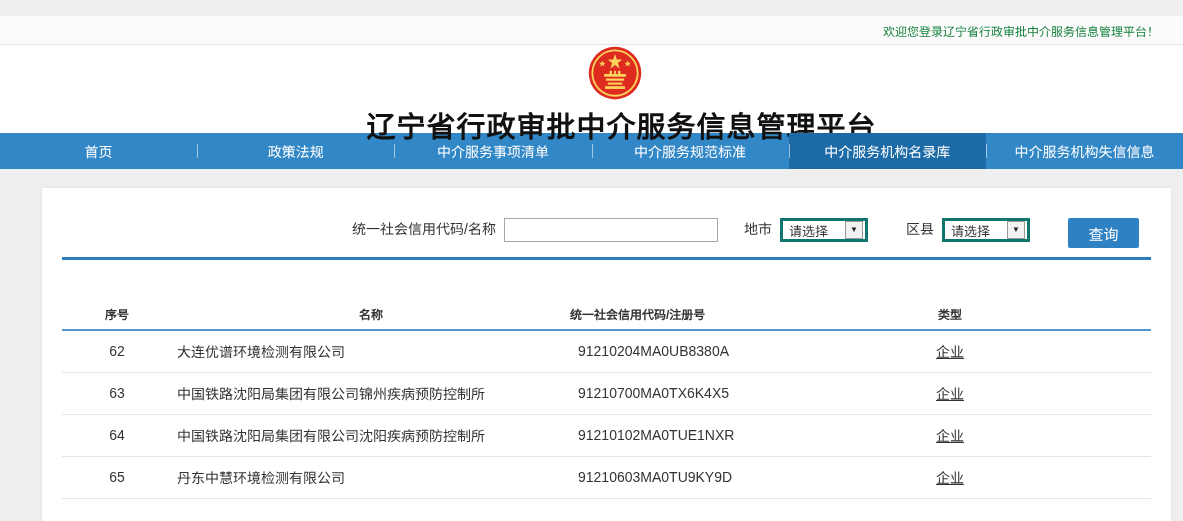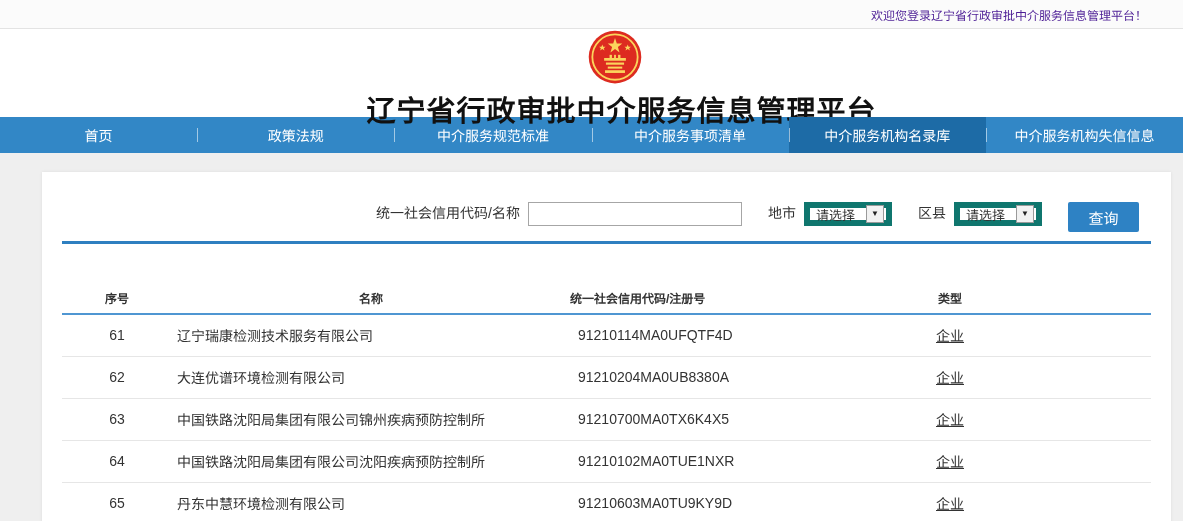--- a/index.html
+++ b/index.html
@@ -13,21 +13,21 @@
   html,body{width:1183px;height:521px;overflow:hidden;}
   body{
     font-family:"Liberation Sans","DejaVu Sans",sans-serif;
     background:var(--page-bg);
     color:#333;
   }
   
   .topbar{
     height:29px;background:#fbfbfb;border-bottom:1px solid #e3e3e3;
     display:flex;align-items:center;justify-content:flex-end;
-    padding-right:36px;font-size:12px;color:#4c1d95;
+    padding-right:24px;font-size:12px;color:#15803d;margin-top:16px;
   }
   
   .header{
     height:88px;background:#ffffff;
     display:flex;align-items:center;padding-left:46px;flex-direction:column;
   }
   .emblem{width:58px;height:58px;flex:0 0 auto;}
   .site-title{
     margin-left:14px;font-size:29px;font-weight:bold;color:#111;
     letter-spacing:1px;
@@ -58,23 +58,23 @@
     margin-top:8px;display:flex;justify-content:flex-end;
     padding-right:12px;height:30px;font-size:14px;color:#333;
   }
   .search-row .lbl{margin-right:8px;white-space:nowrap;}
   .kw-input{
     width:214px;height:24px;border:1px solid #a6a6a6;background:#fff;
     font-size:13px;padding:0 4px;outline:none;margin-right:26px;
     font-family:inherit;
   }
   .fake-select{
-    width:88px;height:24px;border:6px solid #0f766e;background:#fff;
+    width:88px;height:24px;border:3px solid #0f766e;background:#fff;
     display:flex;align-items:center;justify-content:space-between;
-    font-size:13px;cursor:pointer;margin-right:26px;
+    font-size:13px;cursor:pointer;margin-right:38px;
   }
   .fake-select .sel-text{padding-left:6px;white-space:nowrap;}
   .sel-btn{
     width:18px;height:18px;margin-right:2px;border:1px solid #9a9a9a;
     background:#f2f2f2;display:flex;align-items:center;justify-content:center;
     font-size:8px;color:#222;line-height:1;
   }
   .query-btn{
     width:71px;height:30px;border:none;background:var(--accent-blue);
     color:#fff;font-size:15px;cursor:pointer;border-radius:2px;
@@ -124,24 +124,24 @@
 </div>
 
 <div class="navbar">
     <div class="nav-item">
       <span>首页</span>
     </div>
     <div class="nav-item">
       <span>政策法规</span>
     </div>
     <div class="nav-item">
+      <span>中介服务事项清单</span>
+    </div>
+    <div class="nav-item">
       <span>中介服务规范标准</span>
-    </div>
-    <div class="nav-item">
-      <span>中介服务事项清单</span>
     </div>
     <div class="nav-item active">
       <span>中介服务机构名录库</span>
     </div>
     <div class="nav-item">
       <span>中介服务机构失信信息</span>
     </div>
   </div>
 
 <div class="page">
@@ -177,27 +177,20 @@
         <tr>
           <th class="col-seq">序号</th>
           <th class="col-name">名称</th>
           <th class="col-code">统一社会信用代码/注册号</th>
           <th class="col-type">类型</th>
           <th></th>
         </tr>
       </thead>
       <tbody id="tbl-body">
           <tr class="data-row">
-    <td class="col-seq">61</td>
-    <td class="col-name">辽宁瑞康检测技术服务有限公司</td>
-    <td class="col-code">91210114MA0UFQTF4D</td>
-    <td class="col-type"><a class="type-link">企业</a></td>
-    <td></td>
-  </tr>
-          <tr class="data-row">
     <td class="col-seq">62</td>
     <td class="col-name">大连优谱环境检测有限公司</td>
     <td class="col-code">91210204MA0UB8380A</td>
     <td class="col-type"><a class="type-link">企业</a></td>
     <td></td>
   </tr>
           <tr class="data-row">
     <td class="col-seq">63</td>
     <td class="col-name">中国铁路沈阳局集团有限公司锦州疾病预防控制所</td>
     <td class="col-code">91210700MA0TX6K4X5</td>

